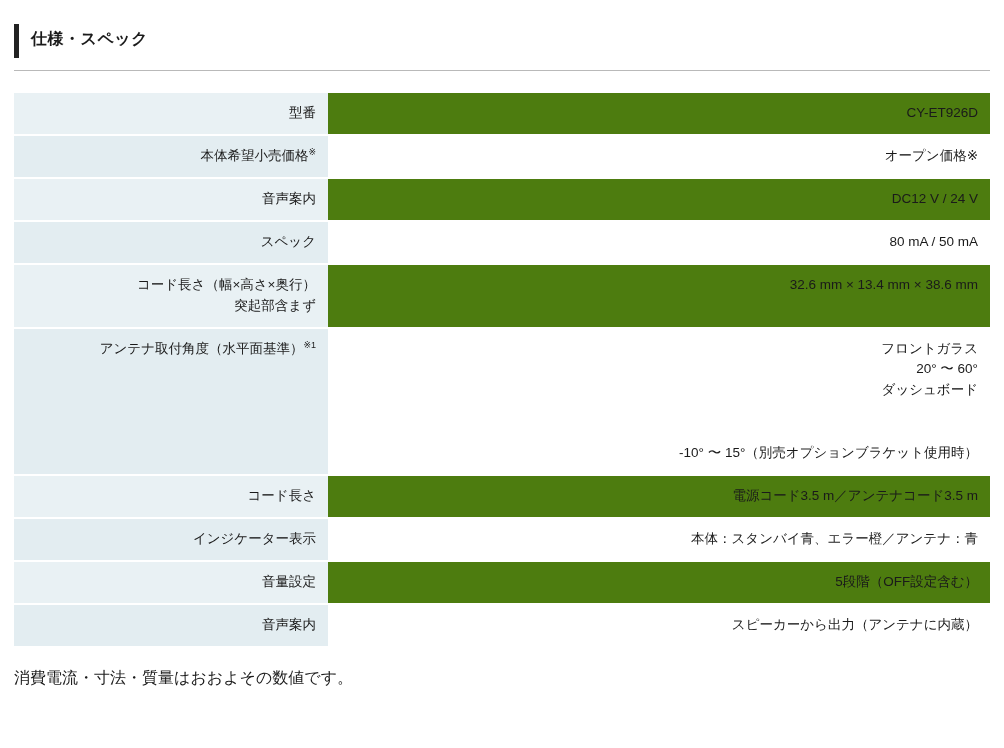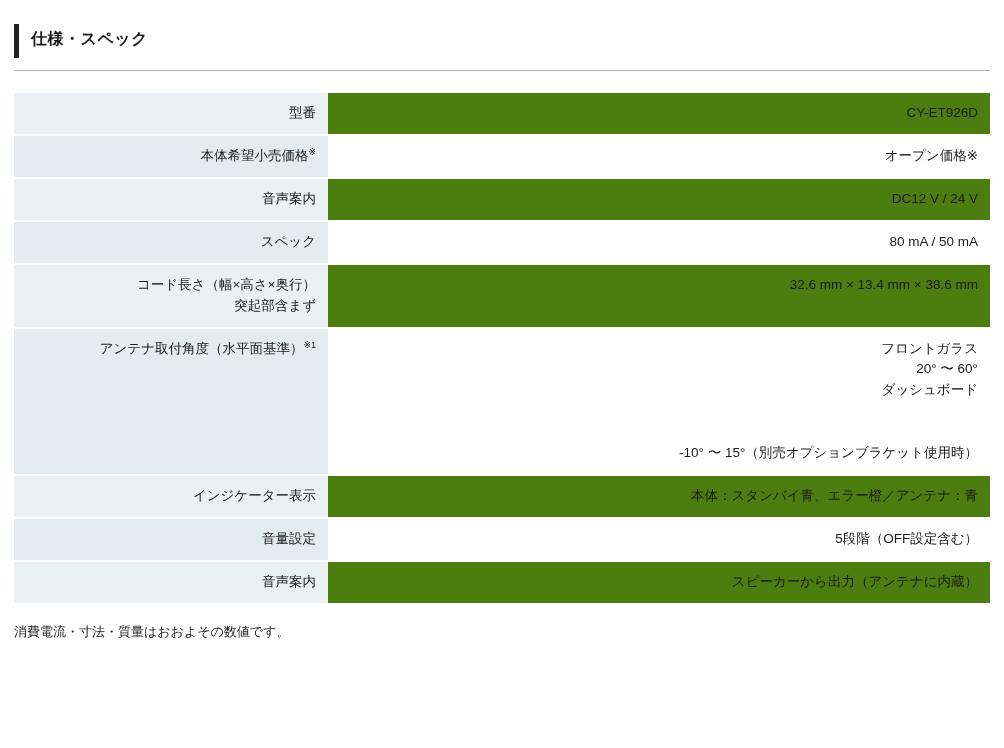--- a/index.html
+++ b/index.html
@@ -88,21 +88,21 @@
   .cell-line.indent-2 { padding-left: 14px; margin-top: 42px; }
   sup.note-mark {
     font-size: 9px;
     vertical-align: super;
     line-height: 0;
   }
 
   
   .notes {
     margin: 18px 14px 0 14px;
-    font-size: 13px;
+    font-size: 16px;
     line-height: 1.45;
     color: #1a1a1a;
   }
   .note-row {
     margin: 0 0 13px 0;
   }
   .note-row:last-child {
     margin-bottom: 0;
   }
 </style>
@@ -165,20 +165,28 @@
           </th>
           <td>
             <span class="cell-line">フロントガラス</span>
             <span class="cell-line indent-1">20° 〜 60°</span>
             <span class="cell-line">ダッシュボード</span>
             <span class="cell-line indent-2">-10° 〜 15°（別売オプションブラケット使用時）</span>
           </td>
         </tr>
         <tr>
           <th>
+            <span class="cell-line">コード長さ</span>
+          </th>
+          <td>
+            <span class="cell-line">電源コード3.5 m／アンテナコード3.5 m</span>
+          </td>
+        </tr>
+        <tr>
+          <th>
             <span class="cell-line">インジケーター表示</span>
           </th>
           <td>
             <span class="cell-line">本体：スタンバイ青、エラー橙／アンテナ：青</span>
           </td>
         </tr>
         <tr>
           <th>
             <span class="cell-line">音量設定</span>
           </th>

